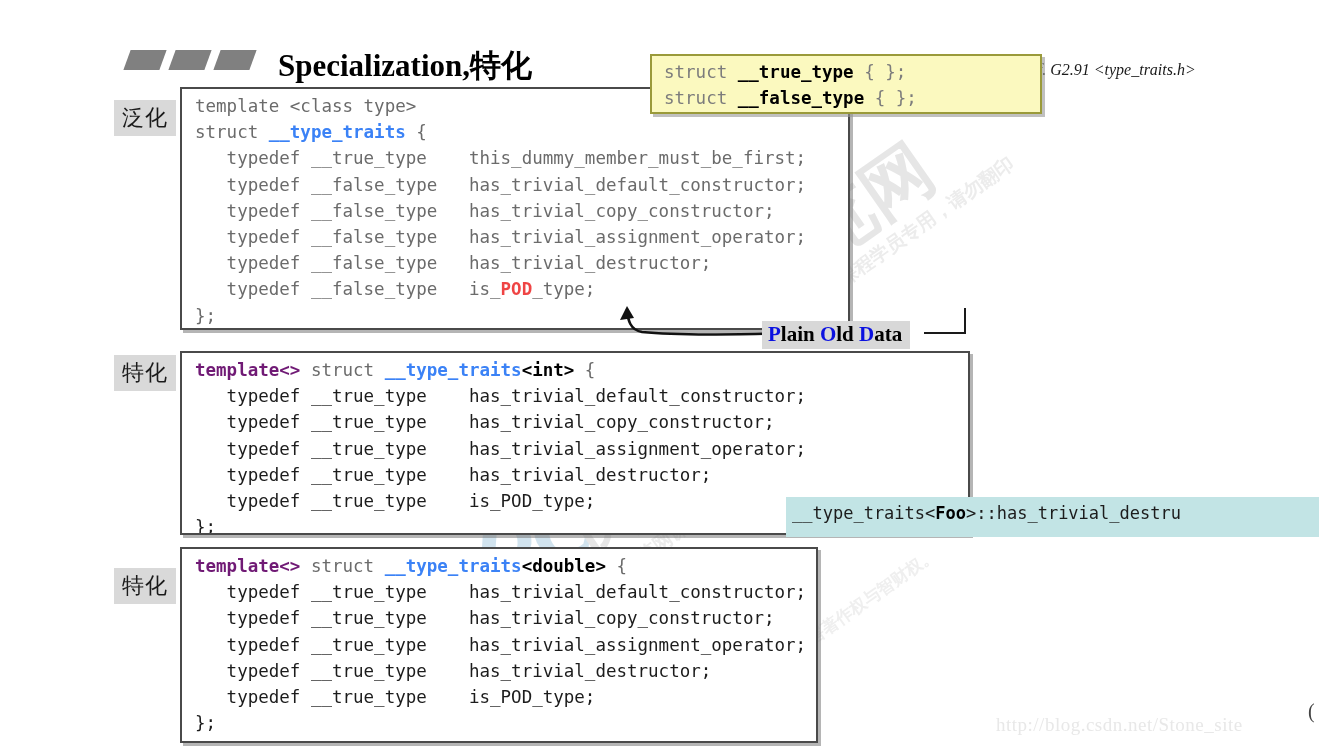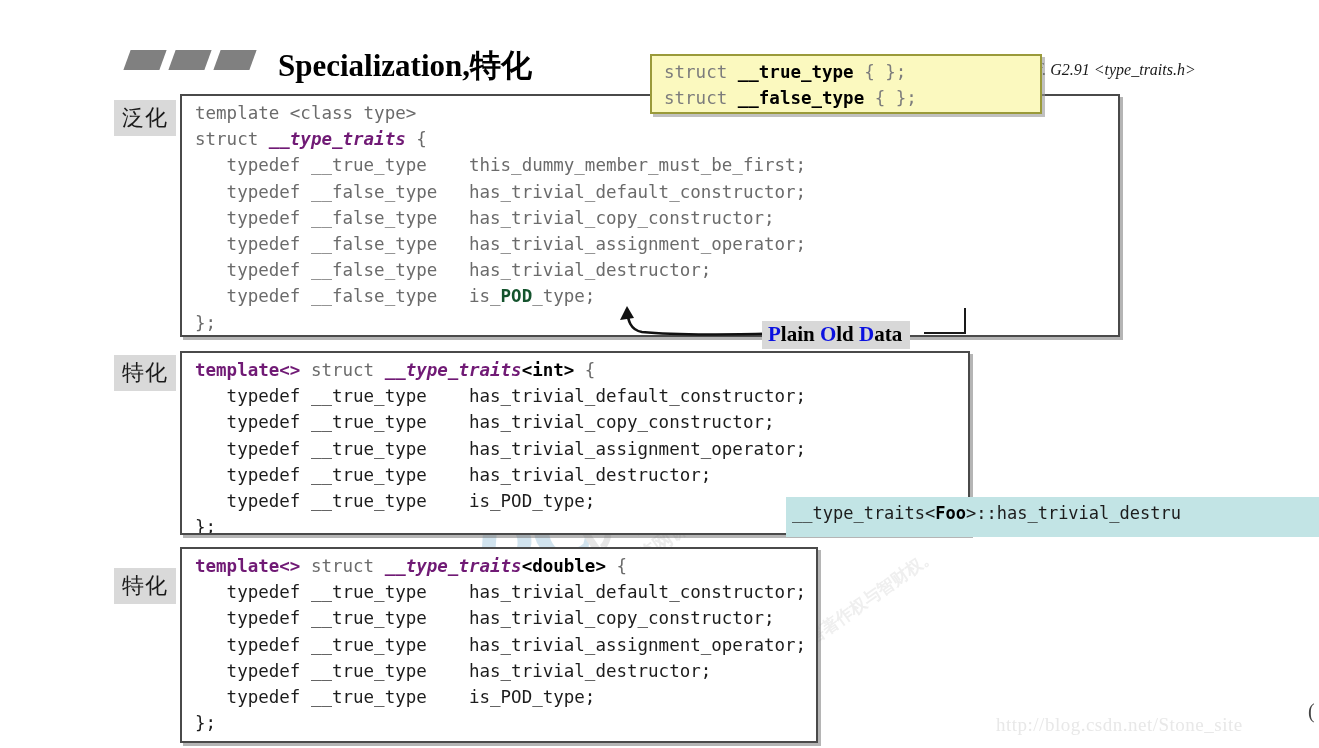--- a/index.html
+++ b/index.html
@@ -90,39 +90,39 @@
   
   .code-box {
     position: absolute;
     background: #ffffff;
     border: 2px solid #4a4a4a;
     box-shadow: 3px 3px 0 rgba(120,120,120,.55);
     box-sizing: border-box;
     font-family: "DejaVu Sans Mono", monospace;
     overflow: hidden;
   }
-  #box-generic   { left: 180px; top: 94px;  width: 940px; height: 243px; }
+  #box-generic   { left: 180px; top: 87px;  width: 670px; height: 243px; }
   #box-spec-int  { left: 180px; top: 351px; width: 790px; height: 184px; }
   #box-spec-dbl  { left: 180px; top: 547px; width: 638px; height: 196px; }
 
   .code-line {
     position: relative;
     font-size: 17.5px;
     line-height: 26.2px;
     white-space: pre;
     padding-left: 13px;
   }
   .generic .code-line { color: #6b6b6b; }
   .spec .code-line    { color: #1c1c1c; }
 
   .k-gray   { color: #6b6b6b; }
-  .k-traits { color: #701a75; font-weight: bold; font-style: italic; }
+  .k-traits { color: #3b82f6; font-weight: bold; }
   .k-tmpl   { color: #701a75; font-weight: bold; }
   .k-bold   { color: #000; font-weight: bold; }
-  .k-pod    { color: #14532d; font-weight: bold; }
+  .k-pod    { color: #ef4444; font-weight: bold; }
 
   
   #yellow-callout {
     position: absolute; left: 650px; top: 54px;
     width: 392px; height: 60px;
     background: #fbf9bf;
     border: 2px solid #9a9a3a;
     box-shadow: 3px 3px 0 rgba(150,150,150,.6);
     box-sizing: border-box;
     font-family: "DejaVu Sans Mono", monospace;

